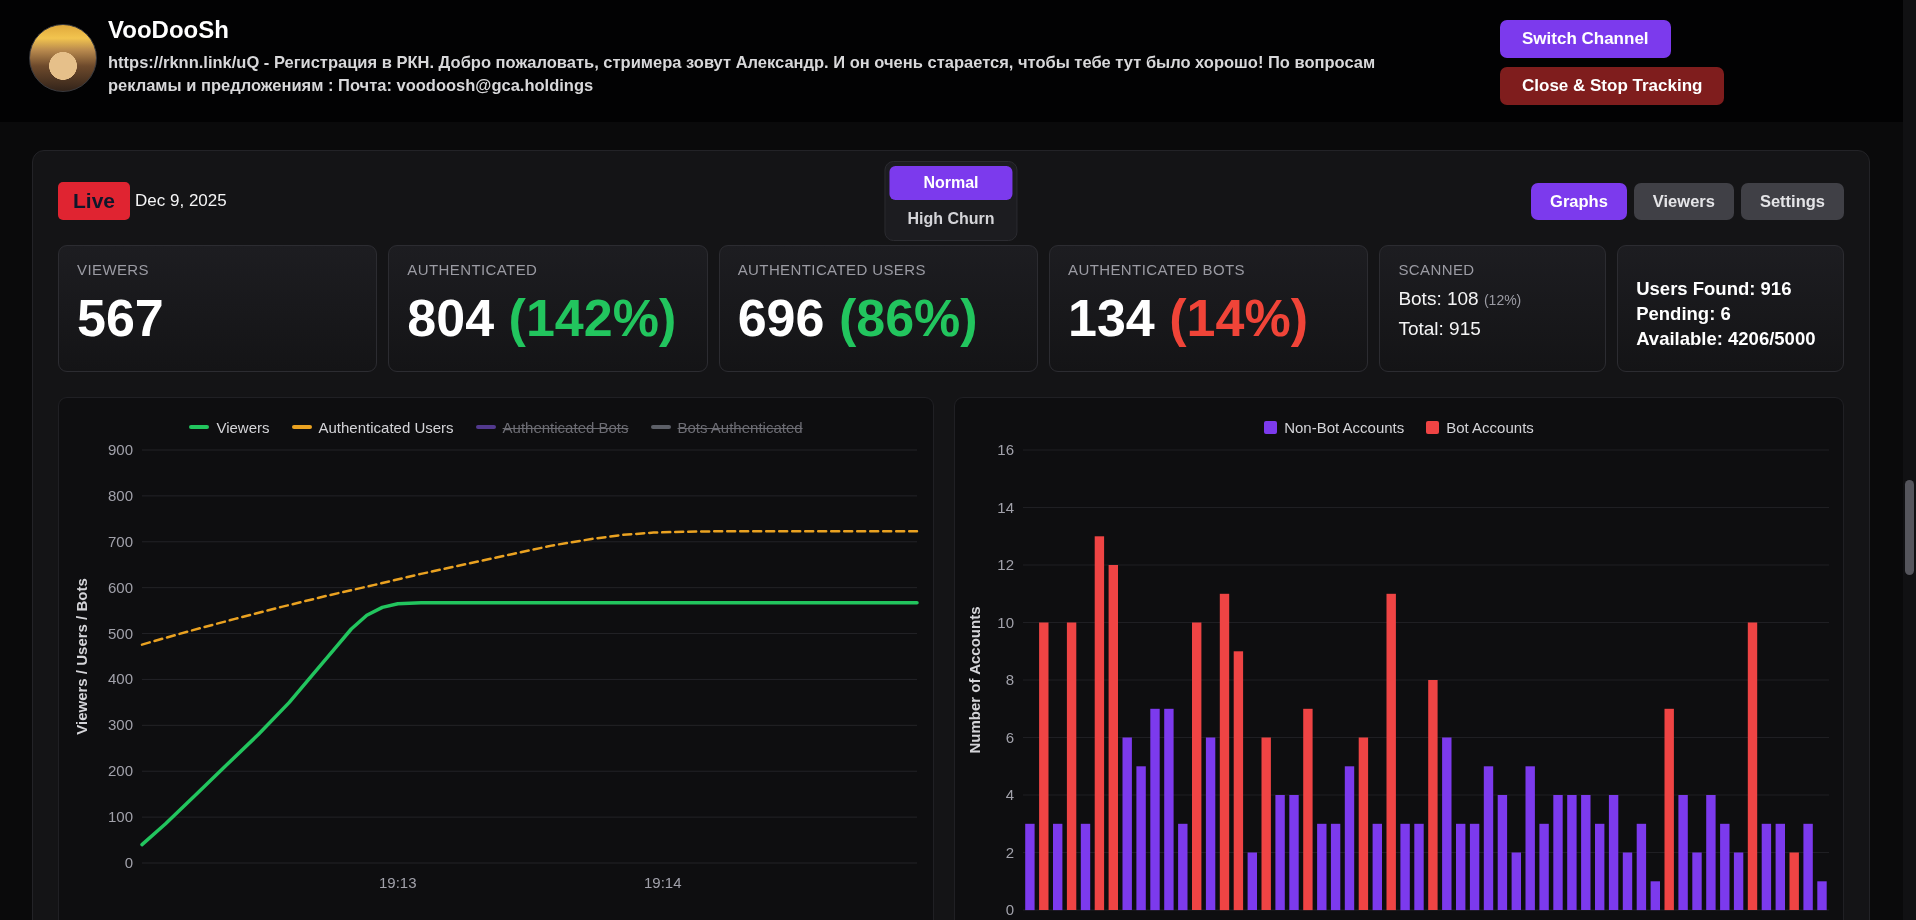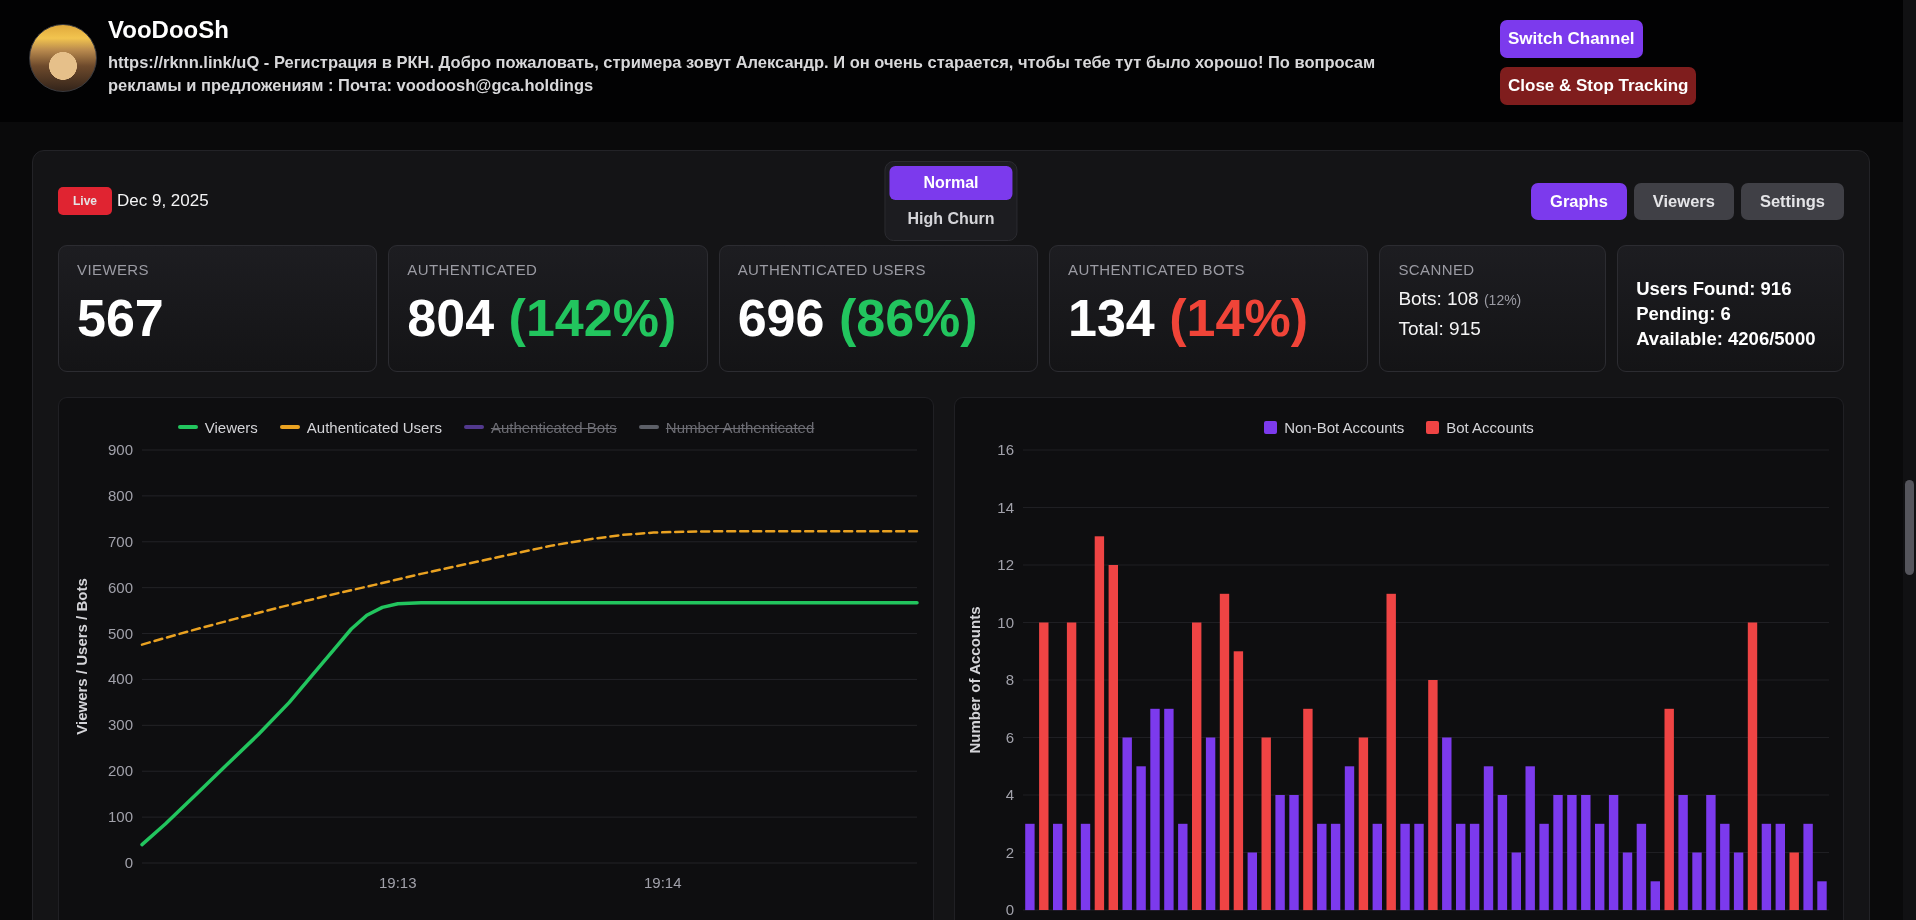--- a/index.html
+++ b/index.html
@@ -17,33 +17,33 @@
     position:absolute; left:29px; top:24px; width:68px; height:68px; border-radius:50%;
     background:
       radial-gradient(circle at 50% 62%, #e6c08a 0 26%, rgba(0,0,0,0) 27%),
       linear-gradient(180deg,#e0a93c 0%, #f2c44f 20%, #b98a4e 38%, #6e4a2c 62%, #33241a 100%);
     border:1px solid #3a3a3e;
   }
   .channel-info { position:absolute; left:108px; top:16px; width:1350px; }
   .channel-name { font-size:24px; font-weight:700; color:#ffffff; margin-bottom:7px; }
   .channel-desc { font-size:16.5px; font-weight:700; color:#d8d8da; line-height:1.42; max-width:1345px; }
   .header-buttons { position:absolute; left:1500px; top:20px; display:flex; flex-direction:column; gap:9px; align-items:flex-start; }
-  .btn { border:none; border-radius:7px; font-weight:700; font-size:17px; color:#fff; padding:9px 8px; cursor:pointer; font-family:inherit; white-space:nowrap; }
+  .btn { border:none; border-radius:7px; font-weight:700; font-size:17px; color:#fff; padding:9px 22px; cursor:pointer; font-family:inherit; white-space:nowrap; }
   .btn-purple { background:#7c3aed; }
   .btn-gray { background:#7f1d1d; }
 
   
   .card {
     margin:28px 46px 0 32px; width:1838px; height:810px;
     background:#141416; border:1px solid #232327; border-radius:12px;
     padding:27px 25px 0 25px; position:relative;
   }
 
   .controls-row { position:relative; height:46px; display:flex; align-items:center; }
-  .live-badge { background:#e02431; color:#e5e5e5; font-weight:700; font-size:12px; padding:7px 15px; border-radius:5px; }
+  .live-badge { background:#e02431; color:#0f172a; font-weight:700; font-size:21px; padding:7px 15px; border-radius:5px; }
   .date-text { margin-left:5px; font-size:17px; color:#f4f4f5; }
   .mode-toggle { position:absolute; left:50%; transform:translateX(-50%); display:flex; background:#1c1c20; border:1px solid #2b2b30; border-radius:9px; padding:4px; gap:2px;flex-direction:column; }
   .mode-btn { font-size:16px; font-weight:600; padding:8px 18px; border-radius:6px; border:none; background:transparent; color:#d4d4d8; font-family:inherit; cursor:pointer; white-space:nowrap; }
   .mode-btn.active { background:#7c3aed; color:#fff; }
   .view-buttons { margin-left:auto; display:flex; gap:7px; }
   .view-btn { font-size:16.5px; font-weight:600; padding:9px 19px; border-radius:7px; border:none; font-family:inherit; color:#fff; cursor:pointer; }
   .view-btn.active { background:#7c3aed;text-align:center; }
   .view-btn.inactive { background:#404046; color:#e4e4e7; }
 
   
@@ -170,21 +170,21 @@
         <div class="legend-item">
           <span class="swatch swatch-line" style="background: rgb(234, 162, 33);"></span>
           <span>Authenticated Users</span>
         </div>
         <div class="legend-item disabled">
           <span class="swatch swatch-line" style="background: rgb(139, 92, 246);"></span>
           <span>Authenticated Bots</span>
         </div>
         <div class="legend-item disabled">
           <span class="swatch swatch-line" style="background: rgb(156, 163, 175);"></span>
-          <span>Number Authenticated</span>
+          <span>Bots Authenticated</span>
         </div>
       </div>
       <svg id="line-svg" width="860" height="470">
           <line x1="75" x2="850" y1="421" y2="421" stroke="#232327" stroke-width="1"></line>
           <text x="66" y="426" fill="#a1a1aa" font-size="15" text-anchor="end">0</text>
           <line x1="75" x2="850" y1="375.1111111111111" y2="375.1111111111111" stroke="#232327" stroke-width="1"></line>
           <text x="66" y="380.1111111111111" fill="#a1a1aa" font-size="15" text-anchor="end">100</text>
           <line x1="75" x2="850" y1="329.22222222222223" y2="329.22222222222223" stroke="#232327" stroke-width="1"></line>
           <text x="66" y="334.22222222222223" fill="#a1a1aa" font-size="15" text-anchor="end">200</text>
           <line x1="75" x2="850" y1="283.33333333333337" y2="283.33333333333337" stroke="#232327" stroke-width="1"></line>

